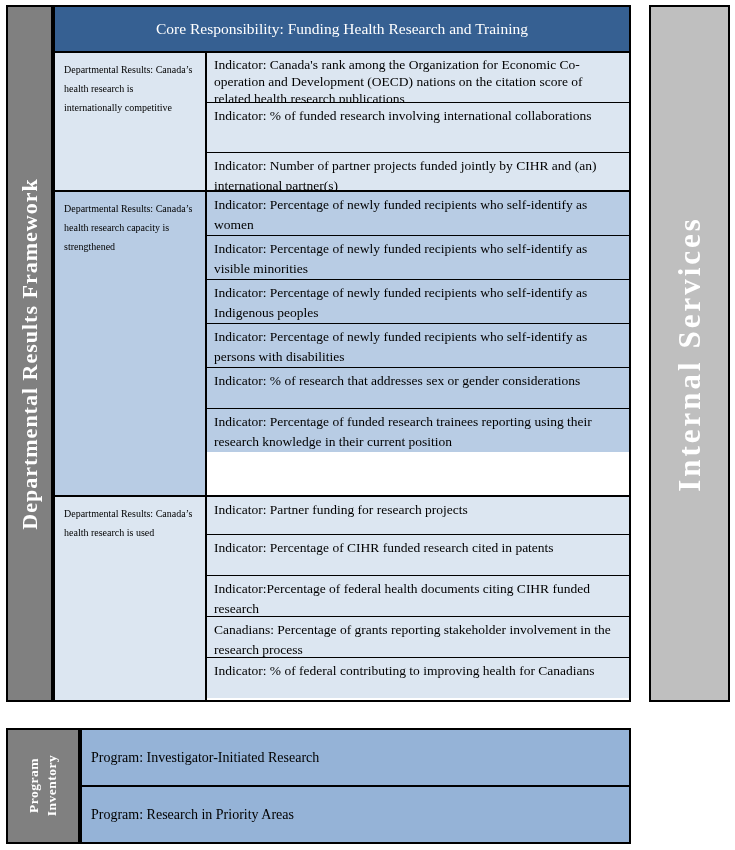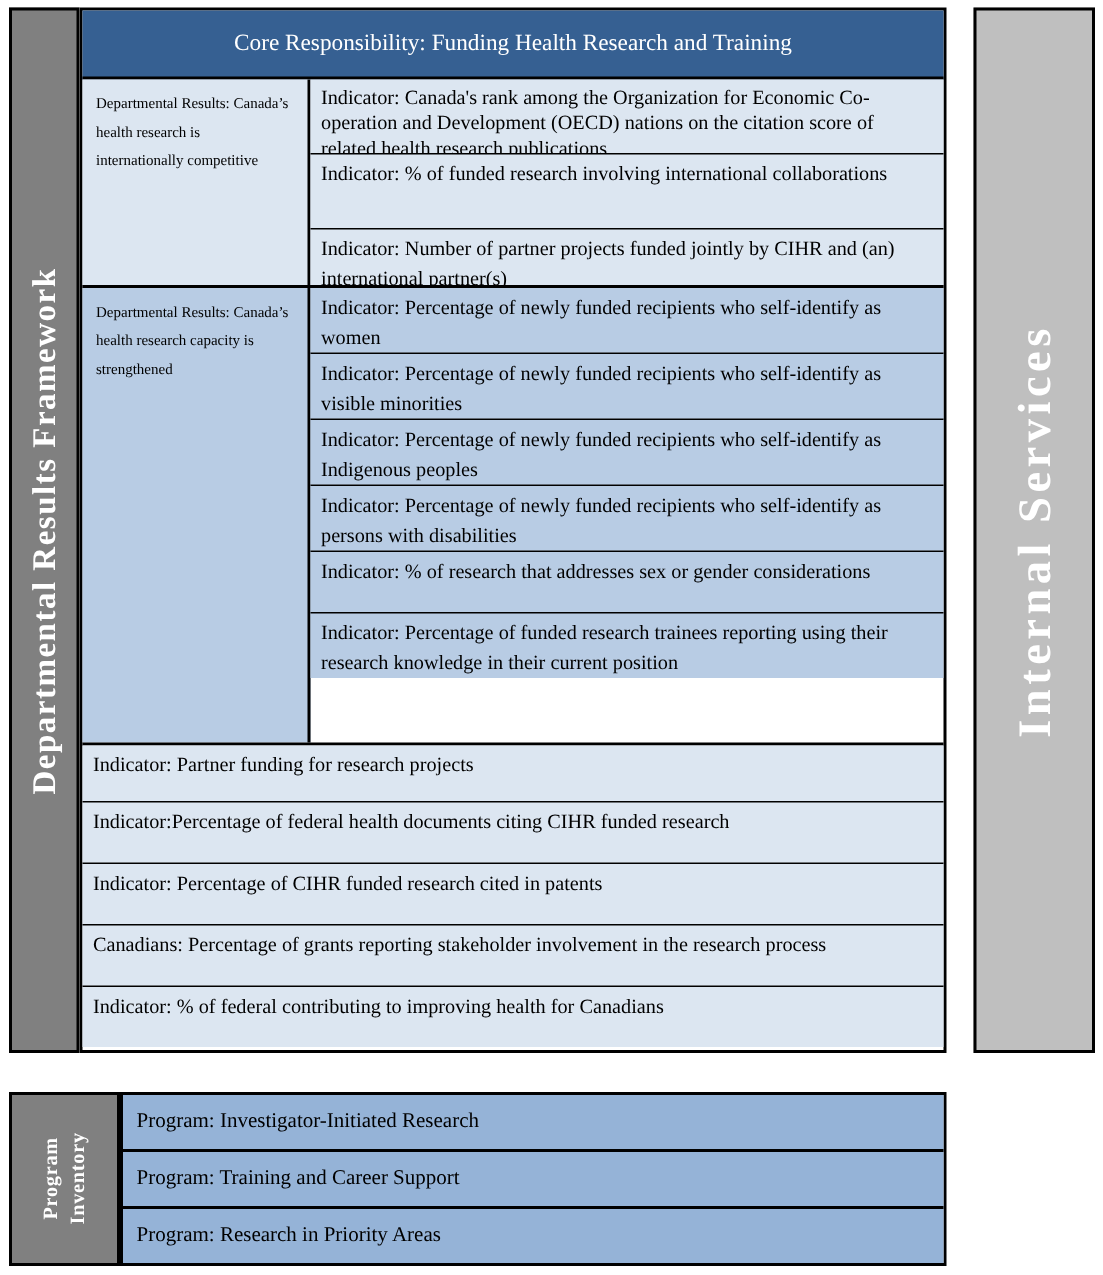--- a/index.html
+++ b/index.html
@@ -159,24 +159,25 @@
         <div class="ind-cell bg-medium" style="height:43px">Indicator: Percentage of newly funded recipients who self-identify as women</div>
         <div class="ind-cell bg-medium" style="height:44px">Indicator: Percentage of newly funded recipients who self-identify as visible minorities</div>
         <div class="ind-cell bg-medium" style="height:44px">Indicator: Percentage of newly funded recipients who self-identify as Indigenous peoples</div>
         <div class="ind-cell bg-medium" style="height:44px">Indicator: Percentage of newly funded recipients who self-identify as persons with disabilities</div>
         <div class="ind-cell bg-medium" style="height:41px">Indicator: % of research that addresses sex or gender considerations</div>
         <div class="ind-cell bg-medium" style="height:44px">Indicator: Percentage of funded research trainees reporting using their research knowledge in their current position</div>
       </div>
     </div>
 
     <div class="section sec-3">
+      <div class="dr-cell bg-light">Departmental Results: Canada’s health research is used</div>
       <div class="ind-col">
         <div class="ind-cell bg-light" style="height:37px">Indicator: Partner funding for research projects</div>
+        <div class="ind-cell bg-light" style="height:41px">Indicator: Percentage of CIHR funded research cited in patents</div>
         <div class="ind-cell bg-light" style="height:41px">Indicator:Percentage of federal health documents citing CIHR funded research</div>
-        <div class="ind-cell bg-light" style="height:41px">Indicator: Percentage of CIHR funded research cited in patents</div>
         <div class="ind-cell bg-light" style="height:41px">Canadians: Percentage of grants reporting stakeholder involvement in the research process</div>
         <div class="ind-cell bg-light" style="height:41px">Indicator: % of federal contributing to improving health for Canadians</div>
       </div>
     </div>
   </div>
 
   <div class="right-bar">
     <div class="vtext">Internal Services</div>
   </div>
 
@@ -184,20 +185,17 @@
     <div class="vblock">
       <div>Program</div>
       <div>Inventory</div>
     </div>
   </div>
   <div class="pi-rows">
     <div class="program-row">
       <span>Program: Investigator-Initiated Research</span>
     </div>
     <div class="program-row">
-      <span>Program: Training and Career Support</span>
-    </div>
-    <div class="program-row">
       <span>Program: Research in Priority Areas</span>
     </div>
   </div>
 
 </div>
 
 </body></html>

